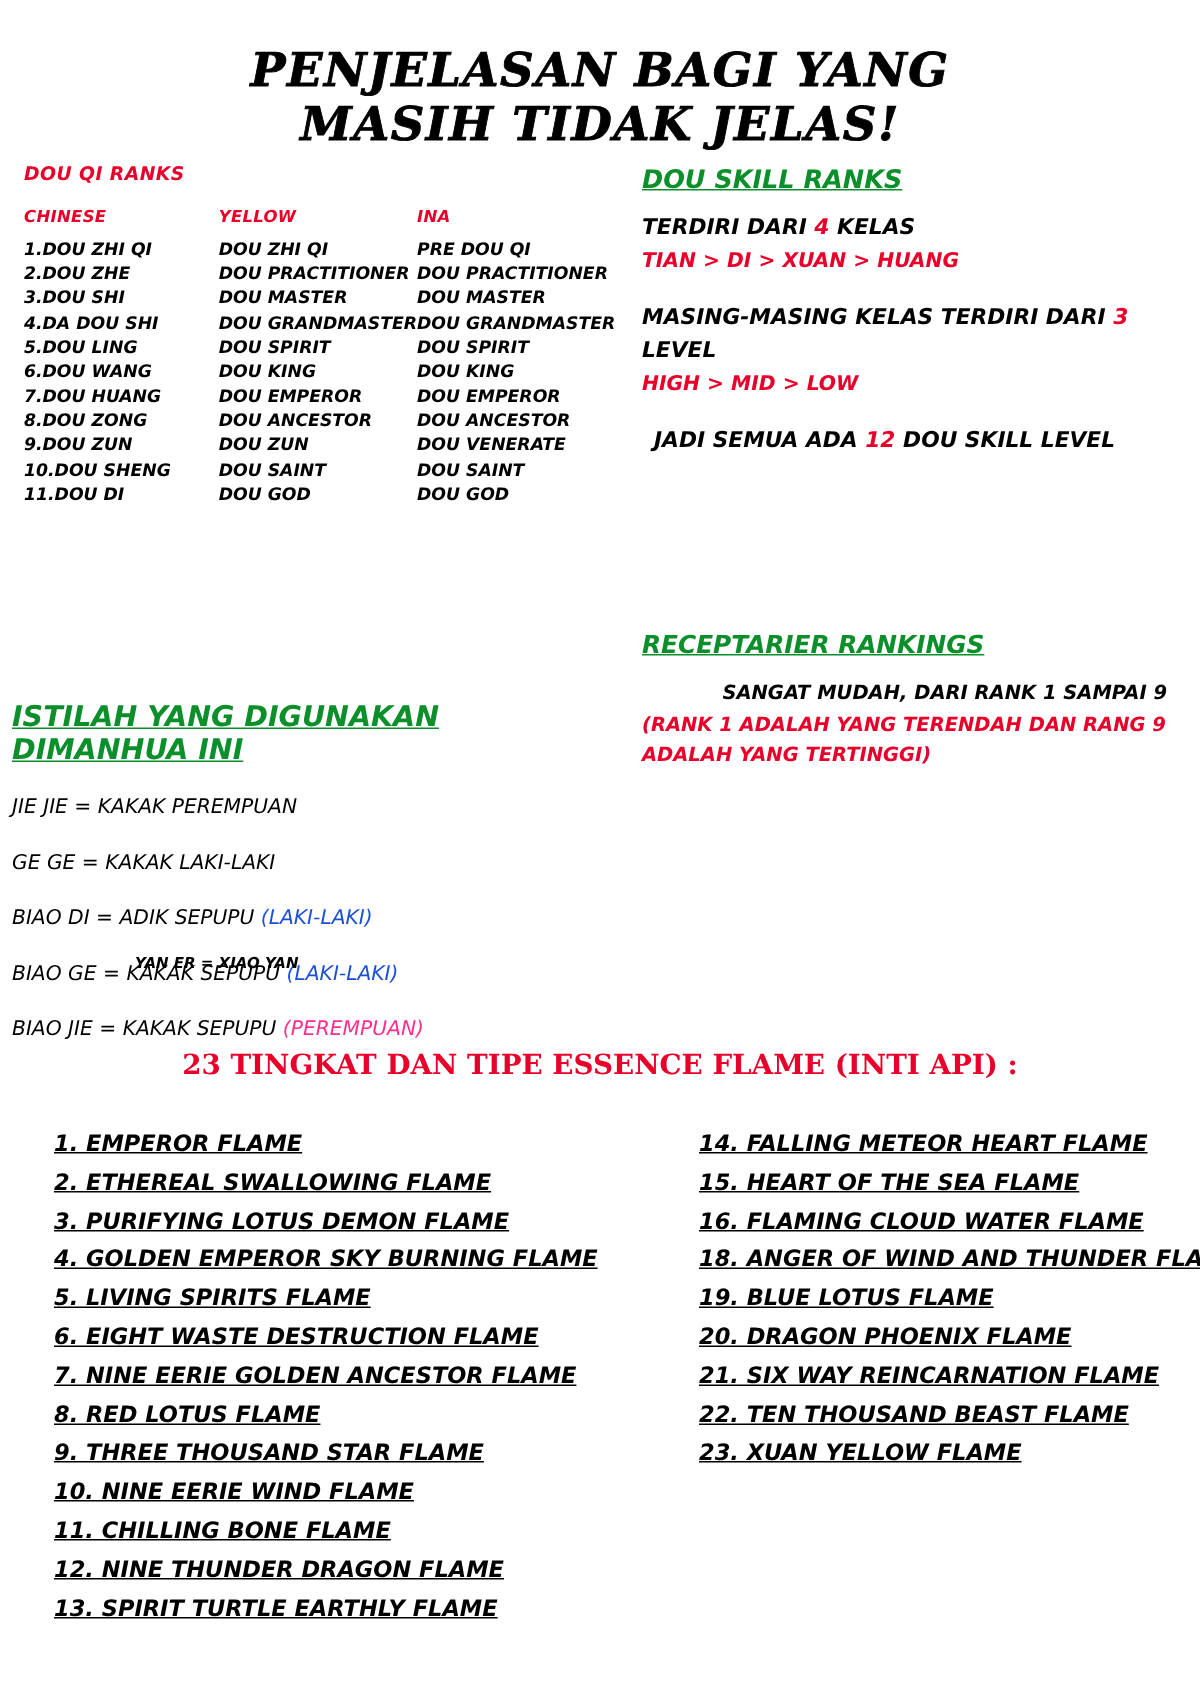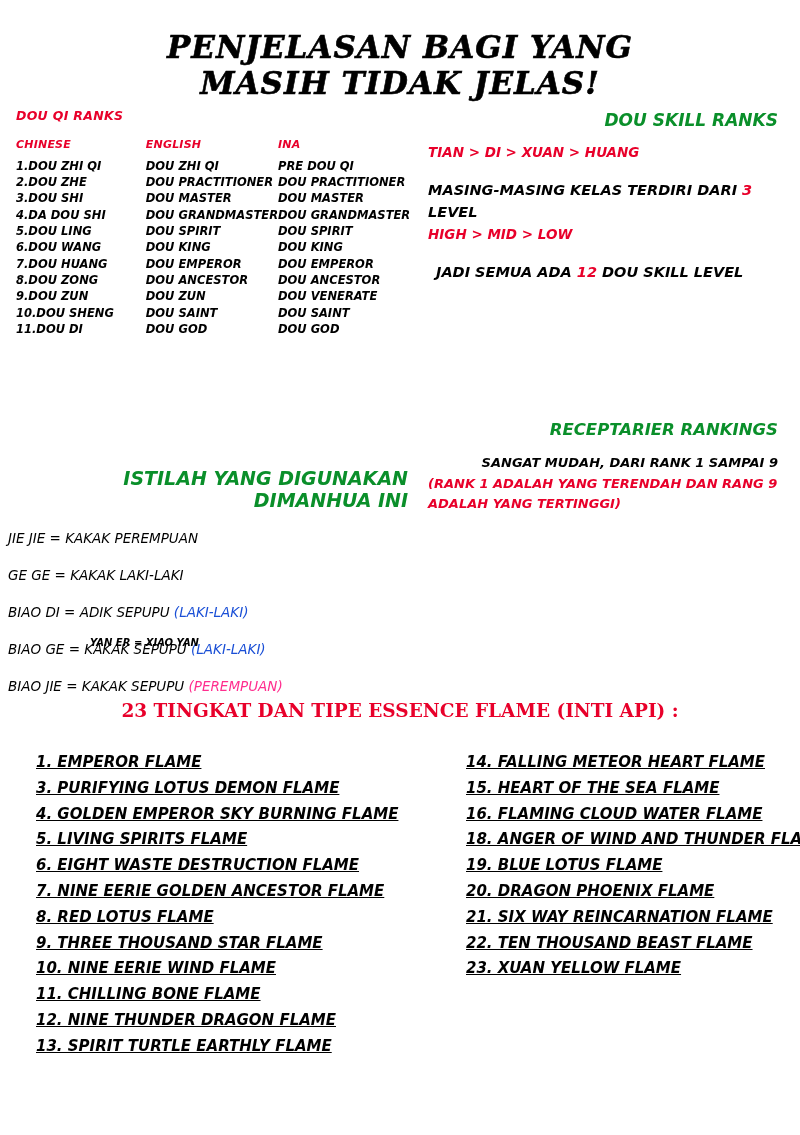--- a/index.html
+++ b/index.html
@@ -39,21 +39,21 @@
     line-height: 1.15;
     -webkit-text-stroke: 0.6px #000;
   }
 
   
   .h-green {
     color: #0a8f2a;
     font-family: "DejaVu Sans", sans-serif;
     font-style: italic;
     font-weight: bold;
-    text-align: right;
+    text-decoration: underline;
   }
 
   
   #dou-qi {
     position: absolute;
     top: 108px;
     left: 16px;
     width: 390px;
   }
   #dou-qi .section-title {
@@ -230,21 +230,21 @@
         <div class="cell">4.DA DOU SHI</div>
         <div class="cell">5.DOU LING</div>
         <div class="cell">6.DOU WANG</div>
         <div class="cell">7.DOU HUANG</div>
         <div class="cell">8.DOU ZONG</div>
         <div class="cell">9.DOU ZUN</div>
         <div class="cell">10.DOU SHENG</div>
         <div class="cell">11.DOU DI</div>
       </div>
       <div class="rank-col col-english">
-        <div class="col-head">ENGLISH</div>
+        <div class="col-head">YELLOW</div>
         <div class="cell">DOU ZHI QI</div>
         <div class="cell">DOU PRACTITIONER</div>
         <div class="cell">DOU MASTER</div>
         <div class="cell">DOU GRANDMASTER</div>
         <div class="cell">DOU SPIRIT</div>
         <div class="cell">DOU KING</div>
         <div class="cell">DOU EMPEROR</div>
         <div class="cell">DOU ANCESTOR</div>
         <div class="cell">DOU ZUN</div>
         <div class="cell">DOU SAINT</div>
@@ -262,20 +262,25 @@
         <div class="cell">DOU ANCESTOR</div>
         <div class="cell">DOU VENERATE</div>
         <div class="cell">DOU SAINT</div>
         <div class="cell">DOU GOD</div>
       </div>
     </div>
   </div>
 
   <div id="dou-skill">
     <div class="section-title h-green">DOU SKILL RANKS</div>
+    <div class="skill-line">
+      <span>TERDIRI DARI</span>
+      <span class="num-red">4</span>
+      <span>KELAS</span>
+    </div>
     <div class="skill-sub">TIAN &gt; DI &gt; XUAN &gt; HUANG</div>
 
     <div class="skill-line sp-top">
       <span>MASING-MASING KELAS TERDIRI DARI</span>
       <span class="num-red">3</span>
       <span>LEVEL</span>
     </div>
     <div class="skill-sub">HIGH &gt; MID &gt; LOW</div>
 
     <div class="skill-line sp-top indent-1">
@@ -309,20 +314,21 @@
     <div class="section-title h-green">RECEPTARIER RANKINGS</div>
     <div class="rec-line">SANGAT MUDAH, DARI RANK 1 SAMPAI 9</div>
     <div class="rec-note">(RANK 1 ADALAH YANG TERENDAH DAN RANG 9</div>
     <div class="rec-note">ADALAH YANG TERTINGGI)</div>
   </div>
 
   <div id="flames-title">23 TINGKAT DAN TIPE ESSENCE FLAME (INTI API) :</div>
   <div id="flames">
     <div class="flame-col left">
       <div class="flame-item">1. EMPEROR FLAME</div>
+      <div class="flame-item">2. ETHEREAL SWALLOWING FLAME</div>
       <div class="flame-item">3. PURIFYING LOTUS DEMON FLAME</div>
       <div class="flame-item">4. GOLDEN EMPEROR SKY BURNING FLAME</div>
       <div class="flame-item">5. LIVING SPIRITS FLAME</div>
       <div class="flame-item">6. EIGHT WASTE DESTRUCTION FLAME</div>
       <div class="flame-item">7. NINE EERIE GOLDEN ANCESTOR FLAME</div>
       <div class="flame-item">8. RED LOTUS FLAME</div>
       <div class="flame-item">9. THREE THOUSAND STAR FLAME</div>
       <div class="flame-item">10. NINE EERIE WIND FLAME</div>
       <div class="flame-item">11. CHILLING BONE FLAME</div>
       <div class="flame-item">12. NINE THUNDER DRAGON FLAME</div>

